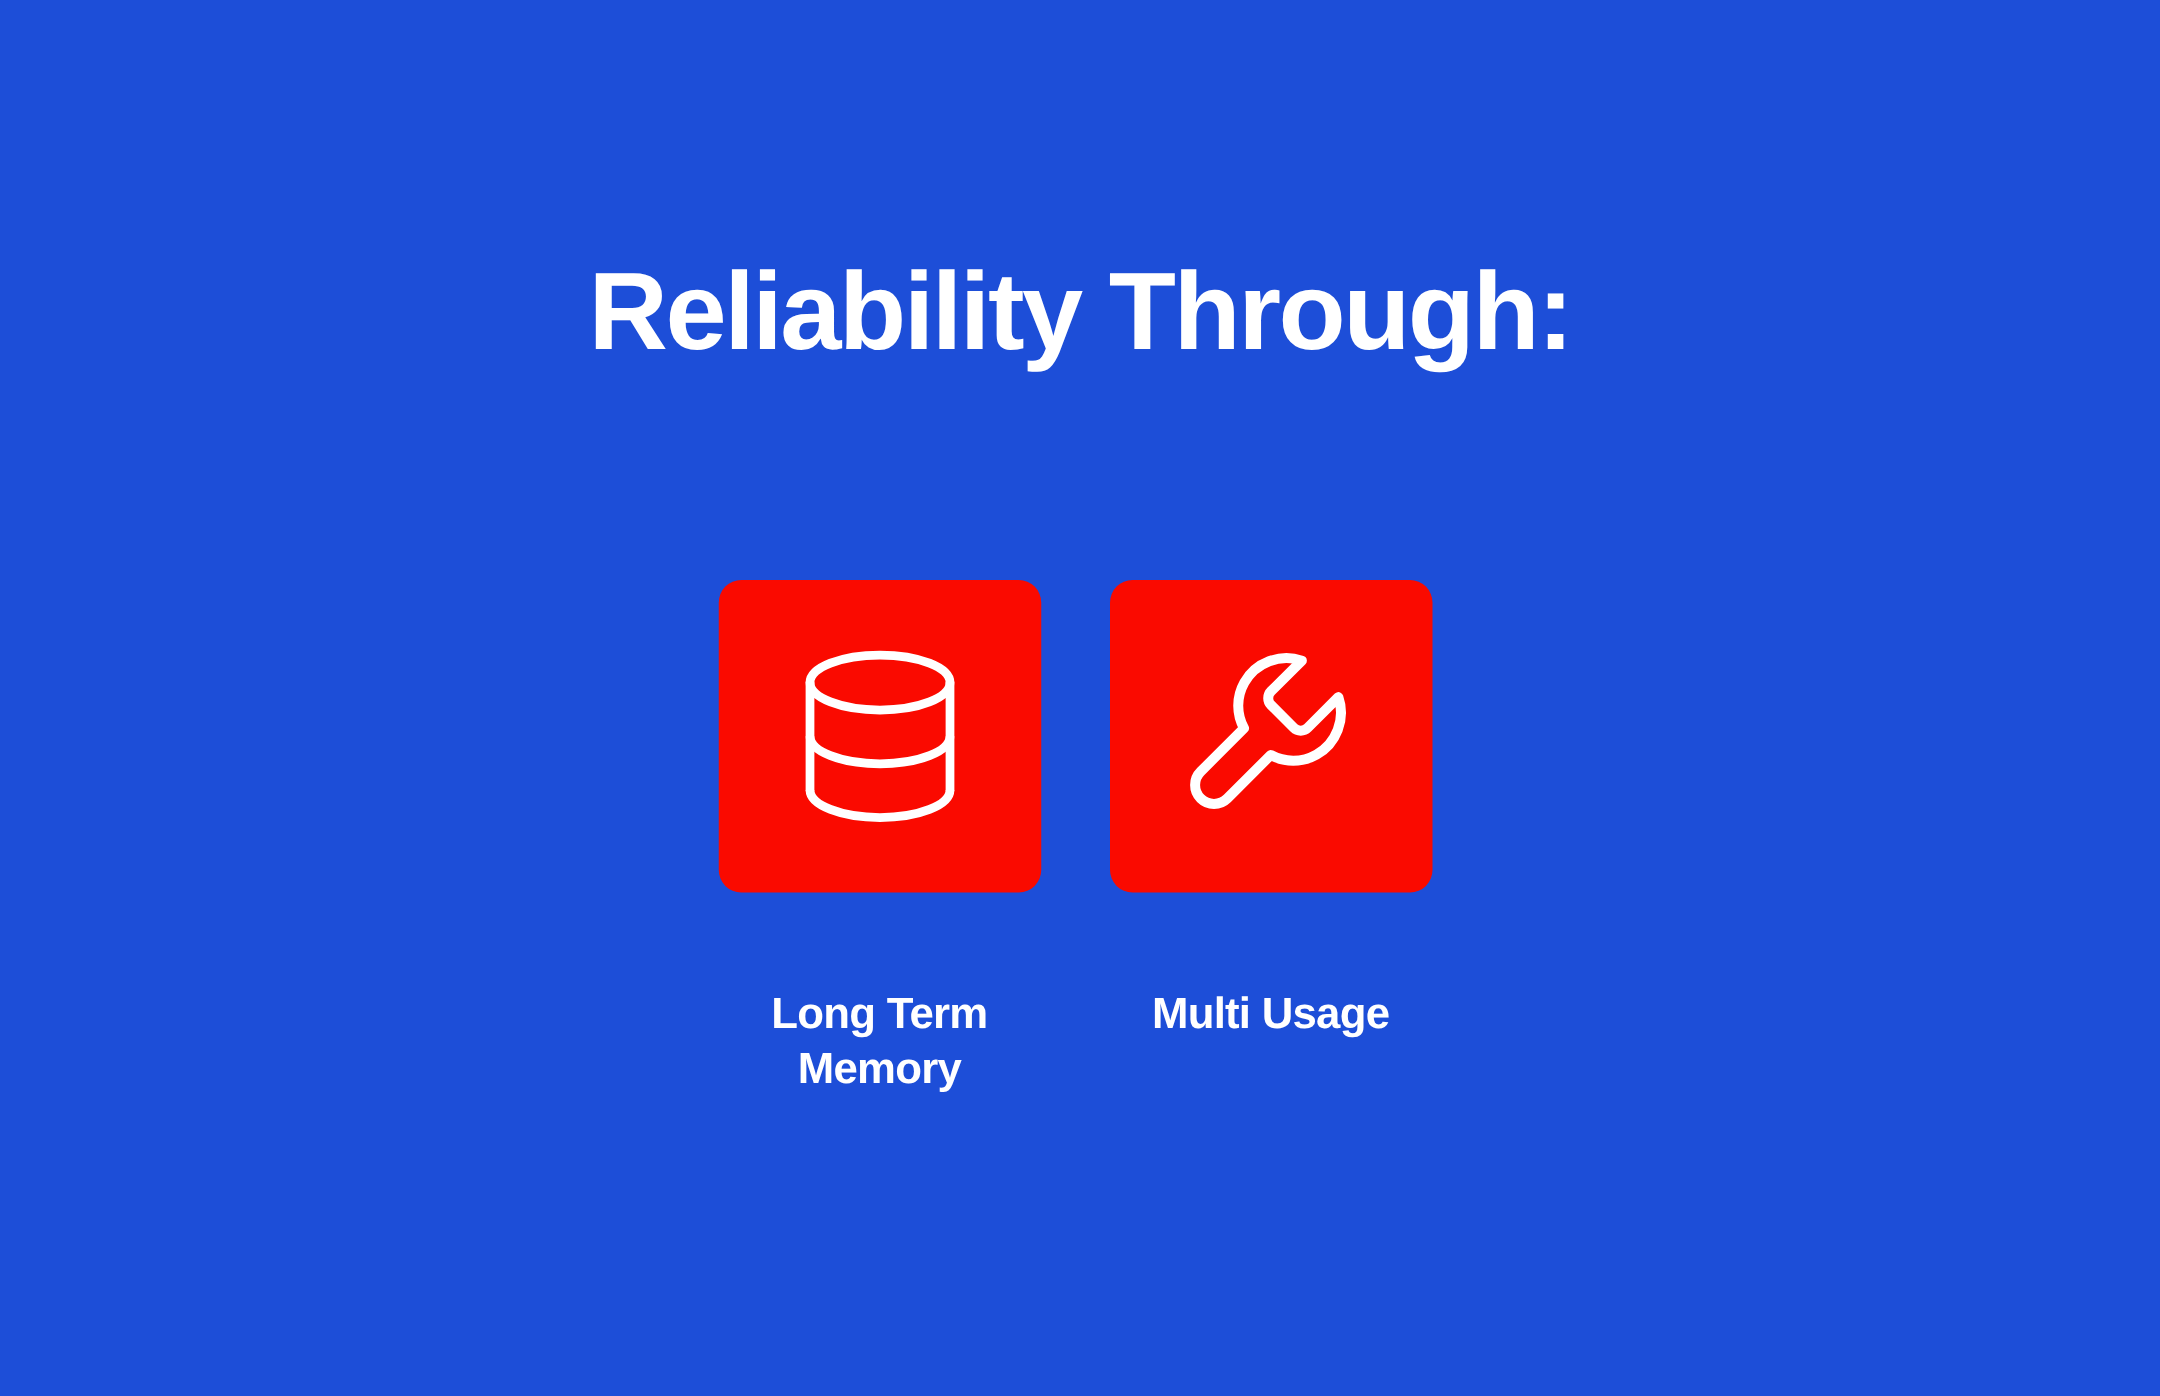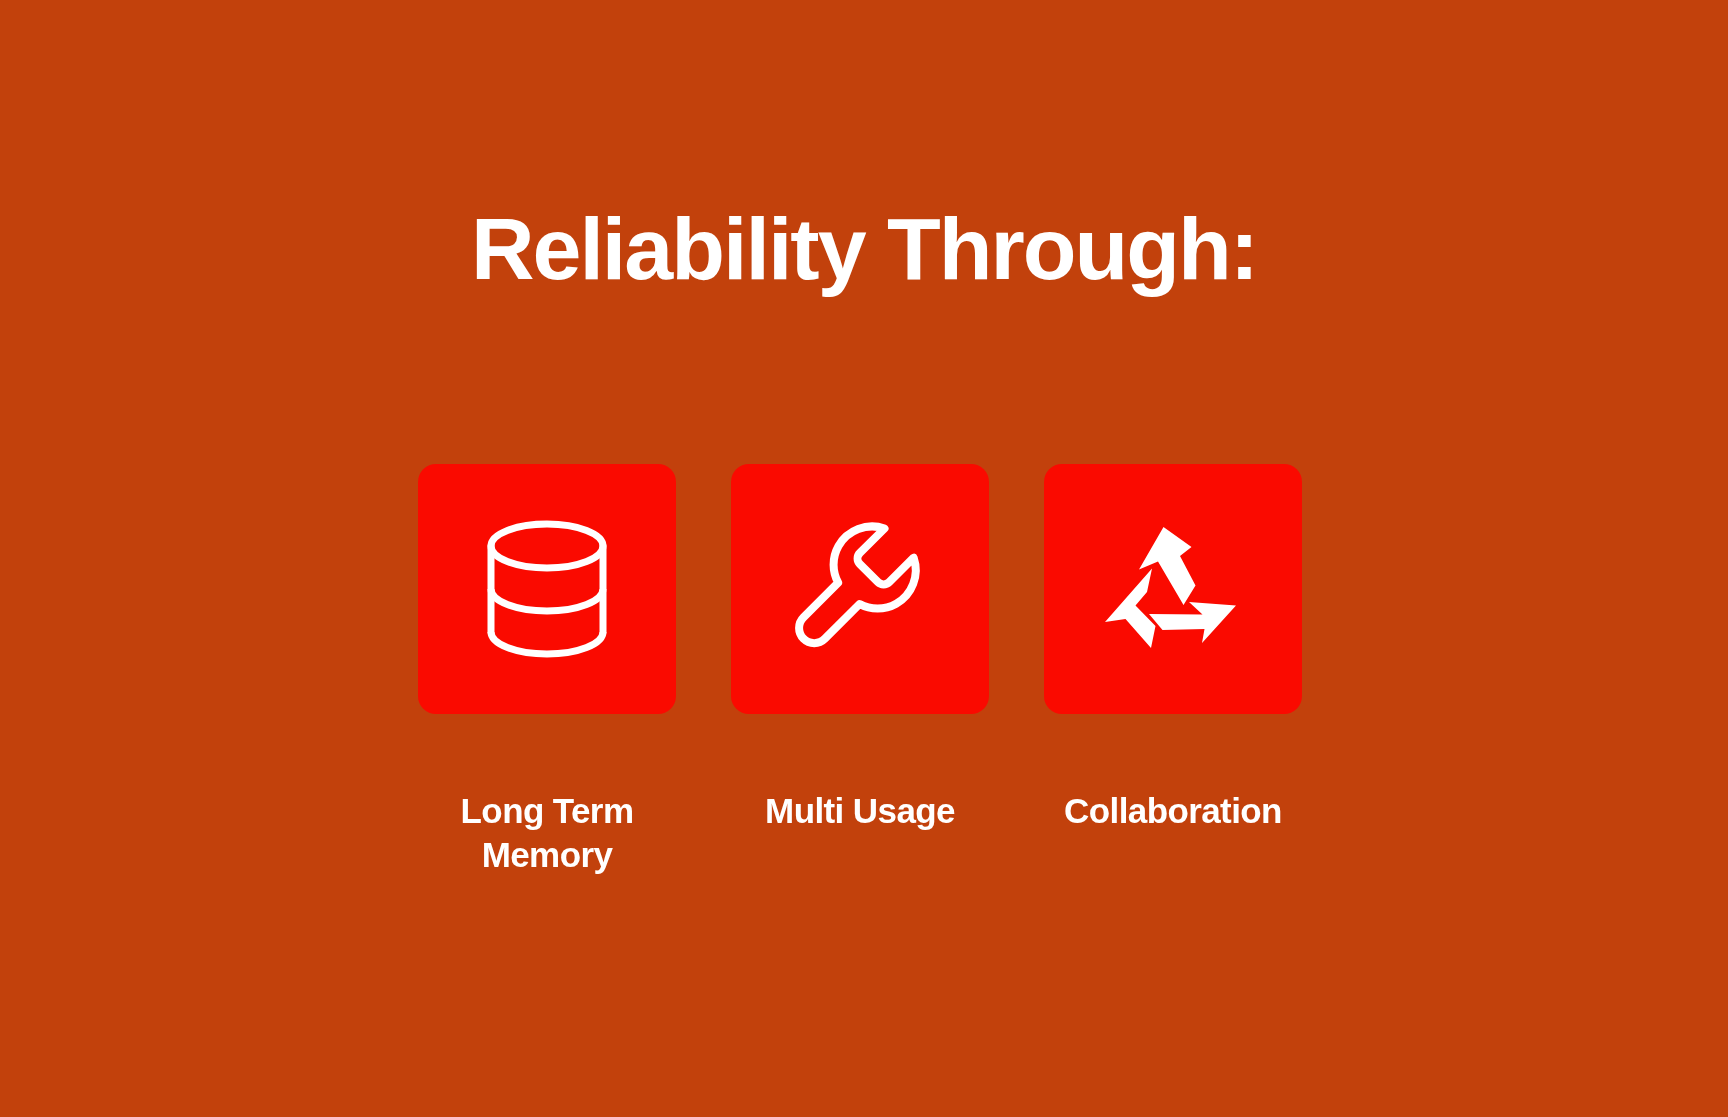--- a/index.html
+++ b/index.html
@@ -11,21 +11,21 @@
     width: 1728px;
     height: 1117px;
     overflow: hidden;
     font-family: "Liberation Sans", sans-serif;
     -webkit-font-smoothing: antialiased;
   }
   .slide {
     position: relative;
     width: 1728px;
     height: 1117px;
-    background: #c2410c;
+    background: #1d4ed8;
     text-decoration: underline;
   }
   .title {
     position: absolute;
     top: 205px;
     left: 0;
     width: 1728px;
     text-align: center;
     color: #ffffff;
     font-size: 88px;
@@ -112,31 +112,16 @@
                      C97.1 67.3 92.1 67.3 89.0 64.2
                      L70.9 46.1
                      C67.8 43.0 67.8 38.0 70.9 34.9
                      Z" stroke="#ffffff" stroke-width="8" stroke-linejoin="round" stroke-linecap="round" fill="none"></path>
           </svg>
         </span>
       </div>
       <div class="card-label">Multi Usage</div>
     </div>
 
-    <div class="card-col">
-      <div class="tile" style="background:#fa0a00;">
-        <span>
-          <svg width="140" height="128" viewBox="0 0 140 128" fill="none">
-
-            <path d="M60.5 2 L36.0 44.5 L55.0 36.5 L80.5 80.0 L92.5 60.5 L77.0 31.0 L88.5 22.0 Z" fill="#ffffff"></path>
-
-            <path d="M133.0 80.5 L86.0 77.0 L99.5 89.5 L46.0 89.0 L59.5 105.0 L101.5 104.0 L99.0 118.0 Z" fill="#ffffff"></path>
-
-            <path d="M49.0 43.5 L2.0 97.0 L22.5 94.0 L48.0 123.0 L52.5 101.0 L32.5 80.5 L44.0 67.0 Z" fill="#ffffff"></path>
-          </svg>
-        </span>
-      </div>
-      <div class="card-label">Collaboration</div>
-    </div>
 
 
   </div>
 </div>
 
 </body></html>

